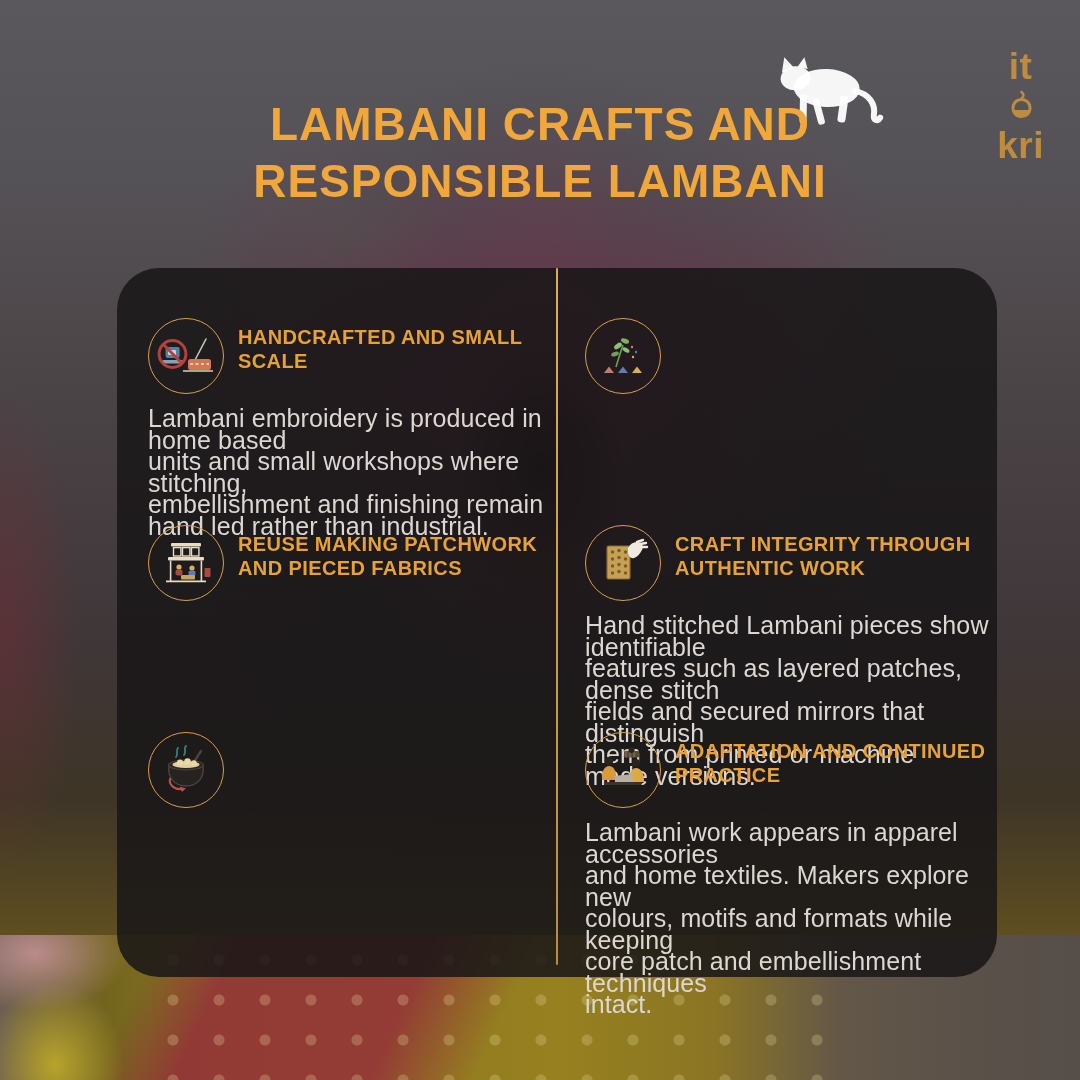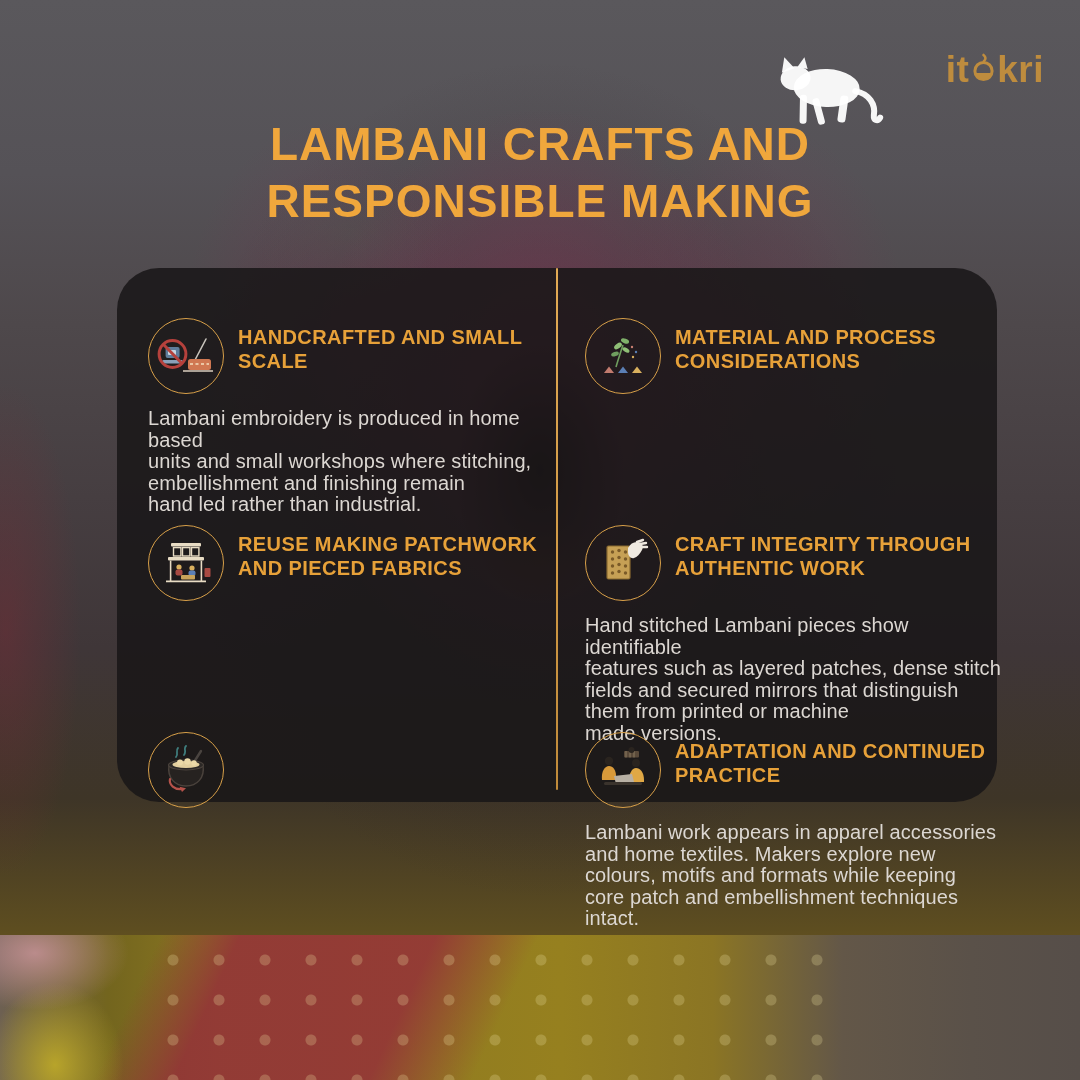--- a/index.html
+++ b/index.html
@@ -34,37 +34,37 @@
   }
   .bg-fabric-dots{
     position:absolute;left:150px;right:250px;top:940px;bottom:0;
     background-image:radial-gradient(circle, rgba(235,224,160,0.26) 0 5px, rgba(235,224,160,0) 6px);
     background-size:46px 40px;
   }
 
   
   .brand{
     position:absolute;top:48px;right:36px;display:flex;align-items:center;
-    color:#be8c3e;font-weight:bold;font-size:37px;letter-spacing:0.5px;line-height:1;
+    color:#be8c3e;font-weight:bold;font-size:37px;letter-spacing:0.5px;line-height:1;flex-direction:column;
   }
   .brand .o-glyph{margin:4px 1px 0 2px;display:block;}
 
   
   .cat{position:absolute;left:772px;top:52px;width:112px;height:96px;transform:rotate(-6deg);z-index:1;}
 
   
   .title{
-    position:absolute;top:116px;left:0;right:0;z-index:2;
+    position:absolute;top:96px;left:0;right:0;z-index:2;
     text-align:center;color:#f0a73c;font-weight:bold;
     font-size:46px;line-height:57px;letter-spacing:1px;
   }
 
   
   .panel{
-    position:absolute;left:117px;top:268px;width:880px;height:534px;
+    position:absolute;left:117px;top:268px;width:880px;height:709px;
     background:rgba(25,22,23,0.86);border-radius:42px;z-index:3;
   }
   .divider{
     position:absolute;left:50%;top:0;bottom:12px;width:2px;margin-left:-1px;
     background:linear-gradient(180deg,#e2aa55 0%,#cf9844 60%,#bf8a3a 100%);
     border-radius:2px;
   }
   .col{position:absolute;top:50px;width:420px;}
   .col-left{left:31px;}
   .col-right{left:468px;}
@@ -72,21 +72,21 @@
   .cell-head{display:flex;align-items:flex-start;gap:14px;}
   .icon-circle{
     flex:0 0 auto;width:76px;height:76px;border:1.5px solid #d8a049;border-radius:50%;
     display:flex;align-items:center;justify-content:center;box-sizing:border-box;
   }
   .heading{
     margin:0;padding-top:7px;color:#e7a139;font-size:20px;font-weight:bold;
     line-height:24px;letter-spacing:0.4px;white-space:pre-line;
   }
   .body{
-    margin:14px 0 0 0;color:#dcd7d2;font-size:20px;line-height:21.5px;
+    margin:14px 0 0 0;color:#dcd7d2;font-size:25px;line-height:21.5px;
     letter-spacing:0.1px;white-space:pre-line;
   }
 </style>
 </head>
 <body>
 
 <div class="canvas">
 
   <div class="bg-photo"></div>
   <div class="bg-fabric"></div>
@@ -114,21 +114,21 @@
         <path d="M12.5 3 C15 5 15 7.5 13 9" stroke="#be8c3e" stroke-width="2.6" fill="none" stroke-linecap="round"></path>
         <circle cx="12.5" cy="19" r="8.6" fill="none" stroke="#be8c3e" stroke-width="3"></circle>
         <path d="M4.4 21 A8.2 8.2 0 0 0 20.6 21 Z" fill="#be8c3e"></path>
       </svg>
     </span>
     <span>kri</span>
   </div>
 
   <div class="title">
     <div>LAMBANI CRAFTS AND</div>
-    <div>RESPONSIBLE MAKING</div>
+    <div>RESPONSIBLE LAMBANI</div>
   </div>
 
   <div class="panel">
     <div class="divider"></div>
 
     <div class="col col-left">
 
       <div class="cell">
         <div class="cell-head">
           <div class="icon-circle">
@@ -212,22 +212,20 @@
               <ellipse cx="19" cy="21" rx="4" ry="2.2" transform="rotate(-20 19 21)" fill="#6f9e5f"></ellipse>
               <ellipse cx="30" cy="17" rx="3.8" ry="2.1" transform="rotate(30 30 17)" fill="#8fbf76"></ellipse>
               <circle cx="36" cy="14" r="1.2" fill="#c97f72"></circle>
               <circle cx="40" cy="19" r="1.2" fill="#5b7fb5"></circle>
               <circle cx="37" cy="24" r="1.2" fill="#d9b05e"></circle>
               <polygon points="8,40 18,40 13,33.5" fill="#c27b6e"></polygon>
               <polygon points="22,40 32,40 27,33.5" fill="#5b7fb5"></polygon>
               <polygon points="36,40 46,40 41,33.5" fill="#d9b05e"></polygon>
             </svg>
           </div>
-          <h2 class="heading">MATERIAL AND PROCESS
-CONSIDERATIONS</h2>
         </div>
       </div>
 
       <div class="cell">
         <div class="cell-head">
           <div class="icon-circle">
             <svg width="52" height="50" viewBox="0 0 52 50">
               <rect x="10" y="8" width="23" height="33" rx="1.5" fill="#c6a055" stroke="#8a6a30" stroke-width="1.2"></rect>
               <g fill="#7a5a28">
                 <circle cx="15.5" cy="14" r="1.7"></circle>

